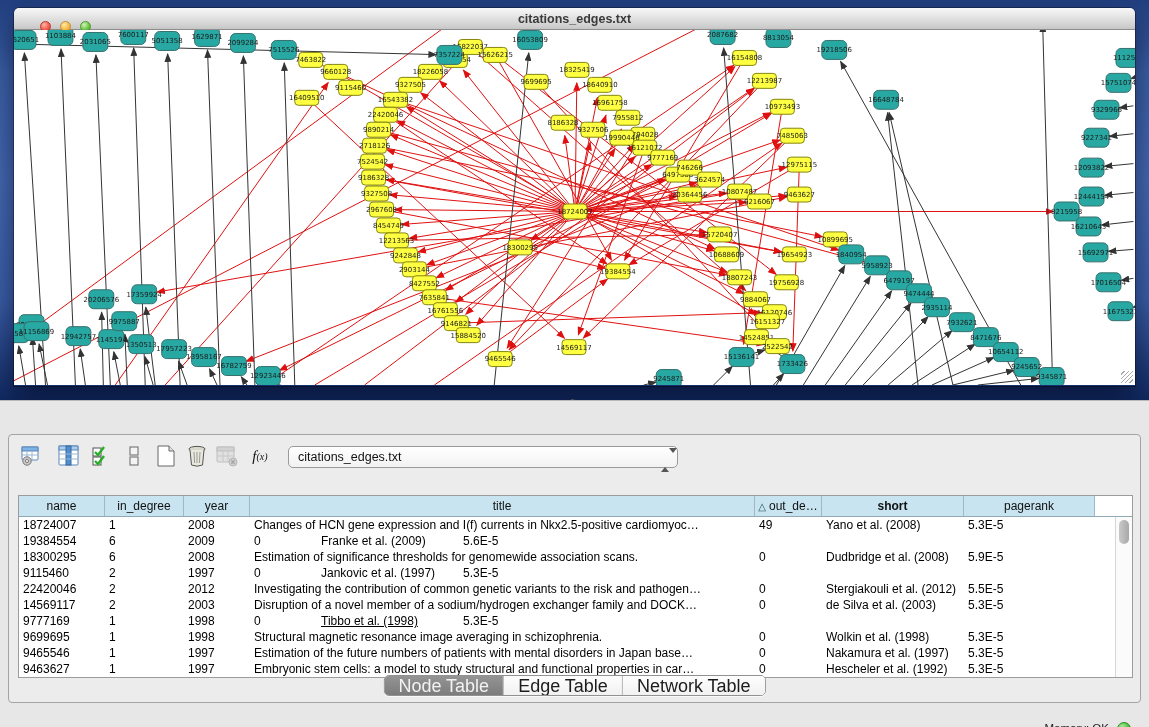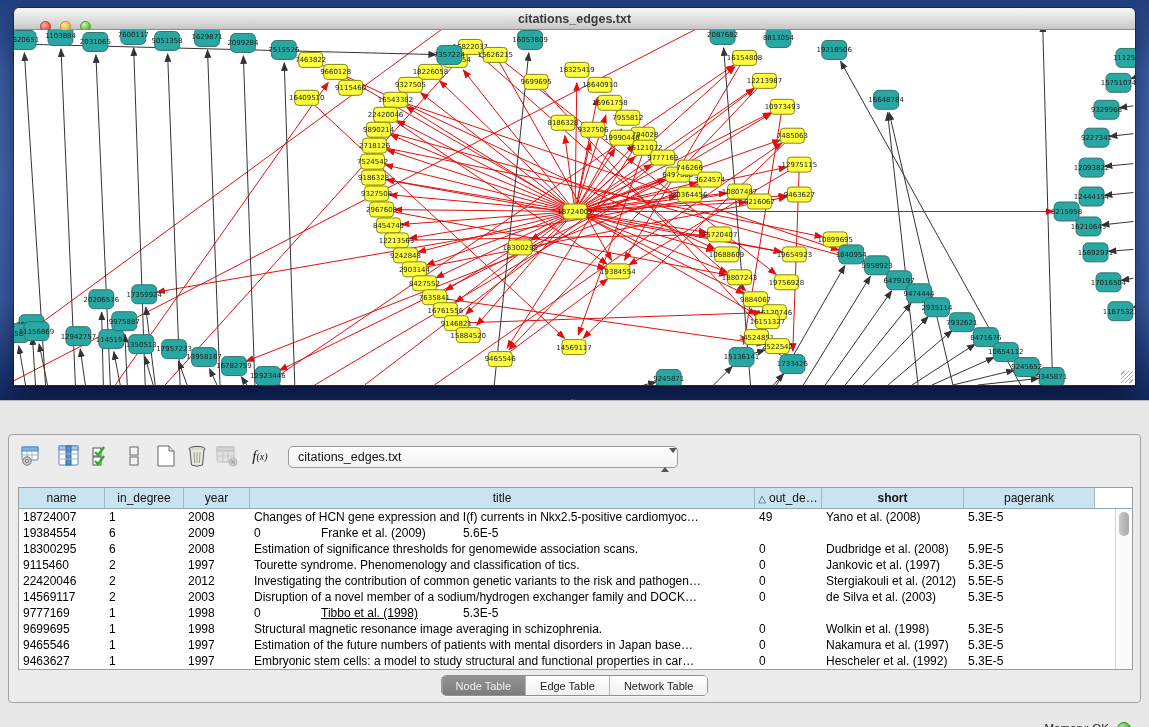--- a/index.html
+++ b/index.html
@@ -40,35 +40,35 @@
     border:1px solid #a3a3a3;border-radius:4px;background:#ececec;}
   .toolbar{position:absolute;left:0;top:4px;height:36px;width:100%;}
   .tb-icon{position:absolute;top:4px;width:26px;height:26px;display:flex;align-items:center;justify-content:center;}
   .combo{position:absolute;left:279px;top:7px;width:390px;height:22px;background:linear-gradient(#ffffff,#f2f2f2);
     border:1px solid #9a9a9a;border-radius:5px;font-size:12.5px;color:#111;line-height:20px;padding-left:9px;
     box-shadow:inset 0 1px 0 #fff;}
   .combo .arrows{position:absolute;right:7px;top:3px;width:9px;height:16px;}
   .combo .arrows .up{width:0;height:0;border-left:4px solid transparent;border-right:4px solid transparent;border-bottom:5px solid #555;margin-bottom:3px;}
   .combo .arrows .dn{width:0;height:0;border-left:4px solid transparent;border-right:4px solid transparent;border-top:5px solid #555;}
 
-  .tablewrap{position:absolute;left:9px;top:52px;width:1115px;height:183px;background:#fff;border:1px solid #9c9c9c;overflow:hidden;}
+  .tablewrap{position:absolute;left:9px;top:60px;width:1115px;height:183px;background:#fff;border:1px solid #9c9c9c;overflow:hidden;}
   .thead{display:flex;height:21px;background:#c7e4f0;border-bottom:1px solid #8fa9b6;}
   .th{flex:none;text-align:center;font-size:12px;color:#111;line-height:20px;border-right:1px solid #9db9c6;
       overflow:hidden;white-space:nowrap;background:#c7e4f0;}
   .th.filler{border-right:none;background:#fff;flex:1;}
   .sortglyph{font-size:10px;color:#25525f;margin-right:3px;}
   .trow{display:flex;height:16px;}
   .td{flex:none;font-size:12px;color:#000;line-height:16px;padding-left:4px;
       overflow:hidden;white-space:nowrap;}
   .vscroll{position:absolute;right:0;top:21px;bottom:0;width:17px;background:#fbfbfb;border-left:1px solid #d6d6d6;}
   .vthumb{position:absolute;left:3px;top:3px;width:10px;height:24px;border-radius:6px;background:linear-gradient(90deg,#c9c9c9,#a8a8a8);}
 
   .tabbar{position:absolute;left:50%;transform:translateX(-50%);top:240px;display:inline-flex;height:21px;
     border:1px solid #919191;border-radius:5px;overflow:hidden;background:#fdfdfd;box-shadow:0 1px 0 rgba(255,255,255,.7);}
-  .tabseg{padding:0 14px;font-size:11px;line-height:20px;color:#1c1c1c;background:linear-gradient(#fefefe,#f1f1f1);
+  .tabseg{padding:0 14px;font-size:18px;line-height:20px;color:#1c1c1c;background:linear-gradient(#fefefe,#f1f1f1);
     border-right:1px solid #aeaeae;cursor:default;}
   .tabseg:last-child{border-right:none;}
   .tabseg.active{background:linear-gradient(#949494,#7c7c7c);color:#f2f2f2;}
 
   .statusbar{position:absolute;left:0;top:317px;width:100%;height:24px;}
   .mem-label{position:absolute;right:40px;top:4px;font-size:11.5px;color:#222;}
   .mem-dot{position:absolute;right:18px;top:4px;width:14px;height:14px;border-radius:50%;
     background:radial-gradient(circle at 35% 30%,#a6e89a,#43bf37 60%,#2f9c26);border:1px solid #2b8а25;
     border:1px solid #2b8a25;}
 </style>
@@ -583,21 +583,20 @@
               <div class="td" style="width: 66px;">2008</div>
               <div class="td" style="width: 505px;">Estimation of significance thresholds for genomewide association scans.</div>
               <div class="td" style="width: 67px;">0</div>
               <div class="td" style="width: 142px;">Dudbridge et al. (2008)</div>
               <div class="td" style="width: 131px;">5.9E-5</div>
             </div>
             <div class="trow">
               <div class="td" style="width: 86px;">9115460</div>
               <div class="td" style="width: 79px;">2</div>
               <div class="td" style="width: 66px;">1997</div>
-              <div class="td" style="width: 505px;">Tourette syndrome. Phenomenology and classification of tics.</div>
               <div class="td" style="width: 67px;">0</div>
               <div class="td" style="width: 142px;">Jankovic et al. (1997)</div>
               <div class="td" style="width: 131px;">5.3E-5</div>
             </div>
             <div class="trow">
               <div class="td" style="width: 86px;">22420046</div>
               <div class="td" style="width: 79px;">2</div>
               <div class="td" style="width: 66px;">2012</div>
               <div class="td" style="width: 505px;">Investigating the contribution of common genetic variants to the risk and pathogen…</div>
               <div class="td" style="width: 67px;">0</div>

